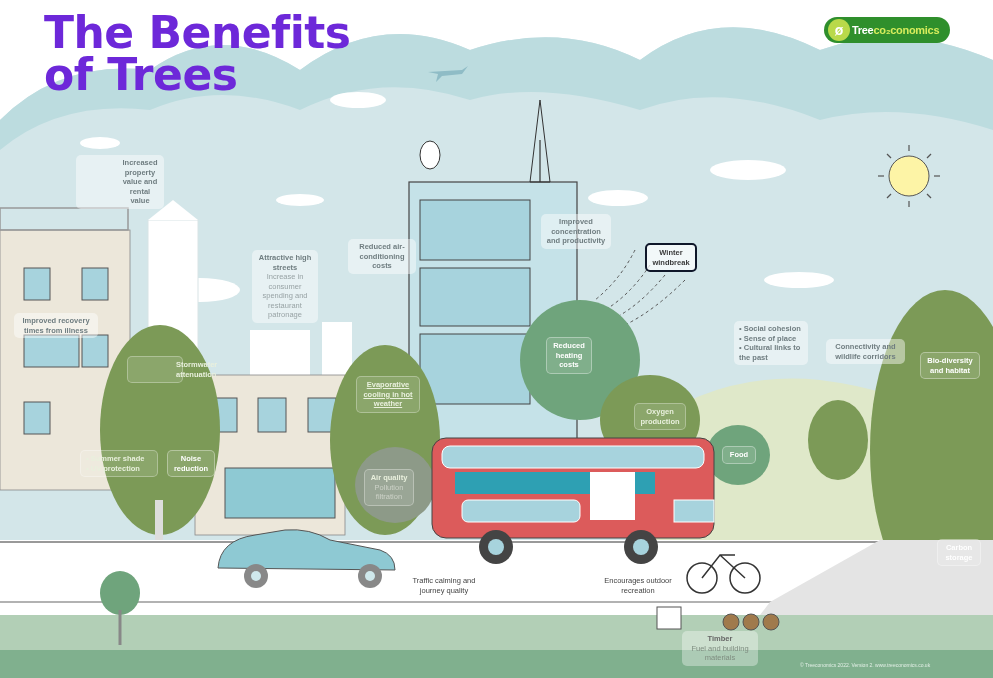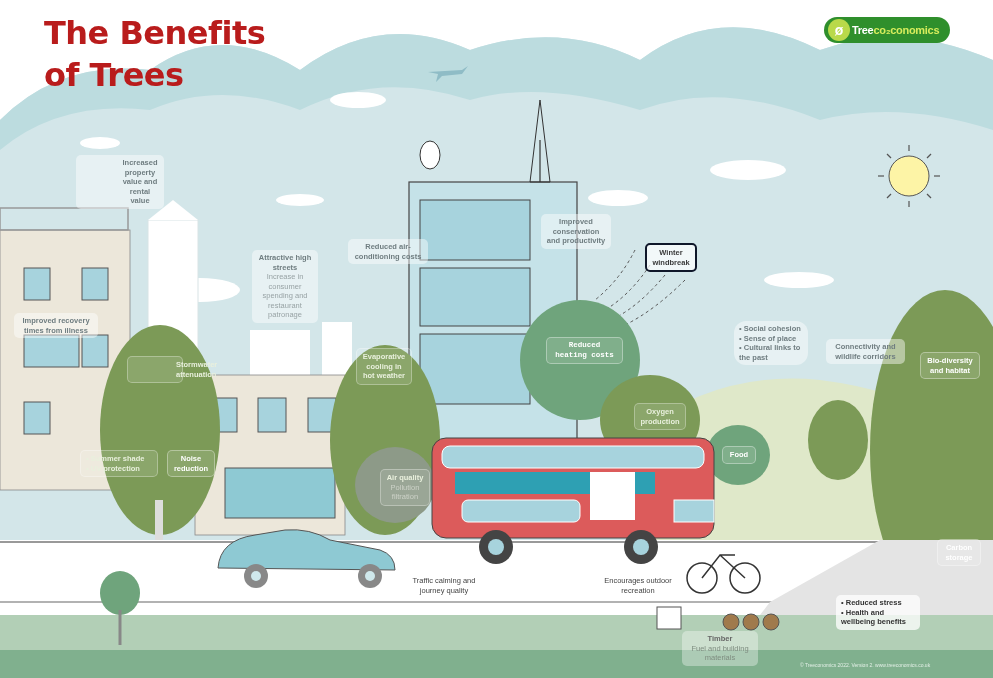--- a/index.html
+++ b/index.html
@@ -2,21 +2,21 @@
 <html><head>
 <meta charset="utf-8">
 <style>
   * { box-sizing: border-box; margin: 0; padding: 0; }
   html, body { width: 993px; height: 678px; overflow: hidden; background: #ffffff; }
   body { font-family: "Liberation Sans", sans-serif; position: relative; }
   .canvas { position: absolute; left: 0; top: 0; width: 993px; height: 678px; overflow: hidden; background: #fff; }
   .abs { position: absolute; }
   svg.scene { position: absolute; left: 0; top: 0; }
 
-  .title { left: 44px; top: 12px; font-family: "DejaVu Sans", sans-serif; font-weight: bold; font-size: 32px; line-height: 42px; color: #b91c1c; letter-spacing: -0.5px; }
+  .title { left: 44px; top: 12px; font-family: "DejaVu Sans", sans-serif; font-weight: bold; font-size: 44px; line-height: 42px; color: #6d28d9; letter-spacing: -0.5px; }
   .logo { left: 824px; top: 17px; width: 126px; height: 26px; background: #2f8f2c; border-radius: 13px; display: flex; align-items: center; padding-left: 4px; }
   .logo-leaf { width: 22px; height: 22px; border-radius: 50%; background: #b9d94a; display: flex; align-items: center; justify-content: center; color: #fff; font-size: 14px; font-weight: bold; }
   .logo-text { color: #d7ec5c; font-size: 11px; font-weight: bold; margin-left: 2px; letter-spacing: -0.3px; }
   .logo-text .tree { color: #ffffff; }
 
   .lbl { position: absolute; font-size: 7.5px; line-height: 9.5px; text-align: center; border-radius: 5px; padding: 3px 5px; font-weight: bold; }
   .lbl-sky { background: rgba(255,255,255,0.45); color: #6f7d80; }
   .lbl-sky-b { background: rgba(255,255,255,0.7); color: #3a3a3a; border: 2px solid #0f172a; }
   .lbl-tree { background: rgba(255,255,255,0.12); color: #e9f0dd; border: 1px solid rgba(255,255,255,0.3); }
   .lbl-tree-w { background: rgba(255,255,255,0.12); color: #ffffff; border: 1px solid rgba(255,255,255,0.35); }
@@ -179,58 +179,52 @@
     <span class="logo-leaf">ø</span>
     <span class="logo-text"><span class="tree">Tree</span><span>co₂</span><span>conomics</span></span>
   </div>
 
   <div class="lbl lbl-sky" style="left:76px;top:155px;width:88px;padding-left:45px;">Increased property value and rental value</div>
   <div class="lbl lbl-sky" style="left:14px;top:313px;width:84px;">Improved recovery times from illness</div>
   <div class="lbl lbl-sky" style="left:252px;top:250px;width:66px;">
     <span>Attractive high streets</span>
     <span class="sub">Increase in consumer spending and restaurant patronage</span>
   </div>
-  <div class="lbl lbl-sky" style="left:348px;top:239px;width:80px;">Reduced air-conditioning costs</div>
-  <div class="lbl lbl-sky" style="left:541px;top:214px;width:70px;">Improved conservation and productivity</div>
+  <div class="lbl lbl-sky" style="left:348px;top:239px;width:68px;">Reduced air-conditioning costs</div>
+  <div class="lbl lbl-sky" style="left:541px;top:214px;width:70px;">Improved concentration and productivity</div>
   <div class="lbl lbl-sky-b" style="left:645px;top:243px;width:52px;">Winter windbreak</div>
-  <div class="lbl lbl-sky left" style="left:734px;top:321px;width:74px;border-radius:12px;">
+  <div class="lbl lbl-sky left" style="left:734px;top:321px;width:74px;">
     <ul>
       <li>Social cohesion</li>
       <li>Sense of place</li>
       <li>Cultural links to the past</li>
     </ul>
   </div>
   <div class="lbl lbl-sky" style="left:826px;top:339px;width:79px;">Connectivity and wildlife corridors</div>
 
   <div class="lbl lbl-tree" style="left:127px;top:356px;width:56px;padding-left:48px;">Stormwater attenuation</div>
   <div class="lbl lbl-tree left" style="left:80px;top:450px;width:78px;">
     <ul>
       <li>Summer shade</li>
       <li>UV protection</li>
     </ul>
   </div>
   <div class="lbl lbl-tree-w" style="left:167px;top:450px;width:48px;">Noise reduction</div>
-  <div class="lbl lbl-tree" style="left:356px;top:348px;width:56px;">Evaporative cooling in hot weather</div>
-  <div class="lbl lbl-tree" style="left:364px;top:469px;width:50px;margin-left:16px;">
+  <div class="lbl lbl-tree" style="left:356px;top:376px;width:64px;text-decoration:underline;">Evaporative cooling in hot weather</div>
+  <div class="lbl lbl-tree" style="left:364px;top:469px;width:50px;">
     <span>Air quality</span>
     <span class="sub" style="color:#cdd2c8;">Pollution filtration</span>
   </div>
-  <div class="lbl lbl-tree-w" style="left:546px;top:337px;width:77px;font-family:Liberation Mono, monospace;">Reduced heating costs</div>
+  <div class="lbl lbl-tree-w" style="left:546px;top:337px;width:46px;">Reduced heating costs</div>
   <div class="lbl lbl-tree" style="left:634px;top:403px;width:52px;">Oxygen production</div>
   <div class="lbl lbl-tree-w" style="left:722px;top:446px;width:34px;">Food</div>
   <div class="lbl lbl-tree-w" style="left:920px;top:352px;width:60px;">Bio-diversity and habitat</div>
   <div class="lbl lbl-tree-w" style="left:937px;top:539px;width:44px;">Carbon storage</div>
 
   <div class="lbl lbl-ground" style="left:402px;top:573px;width:84px;font-weight:normal;">Traffic calming and journey quality</div>
   <div class="lbl lbl-ground" style="left:598px;top:573px;width:80px;font-weight:normal;">Encourages outdoor recreation</div>
   <div class="lbl" style="left:682px;top:631px;width:76px;background:rgba(255,255,255,0.35);color:#666;">
     <span>Timber</span>
     <span class="sub" style="color:#7f8d80;">Fuel and building materials</span>
   </div>
-  <div class="lbl lbl-ground-b left" style="left:836px;top:595px;width:84px;">
-    <ul>
-      <li>Reduced stress</li>
-      <li>Health and wellbeing benefits</li>
-    </ul>
-  </div>
 
   <div class="abs copyright">© Treeconomics 2022. Version 2. www.treeconomics.co.uk</div>
 </div>
 
 </body></html>

